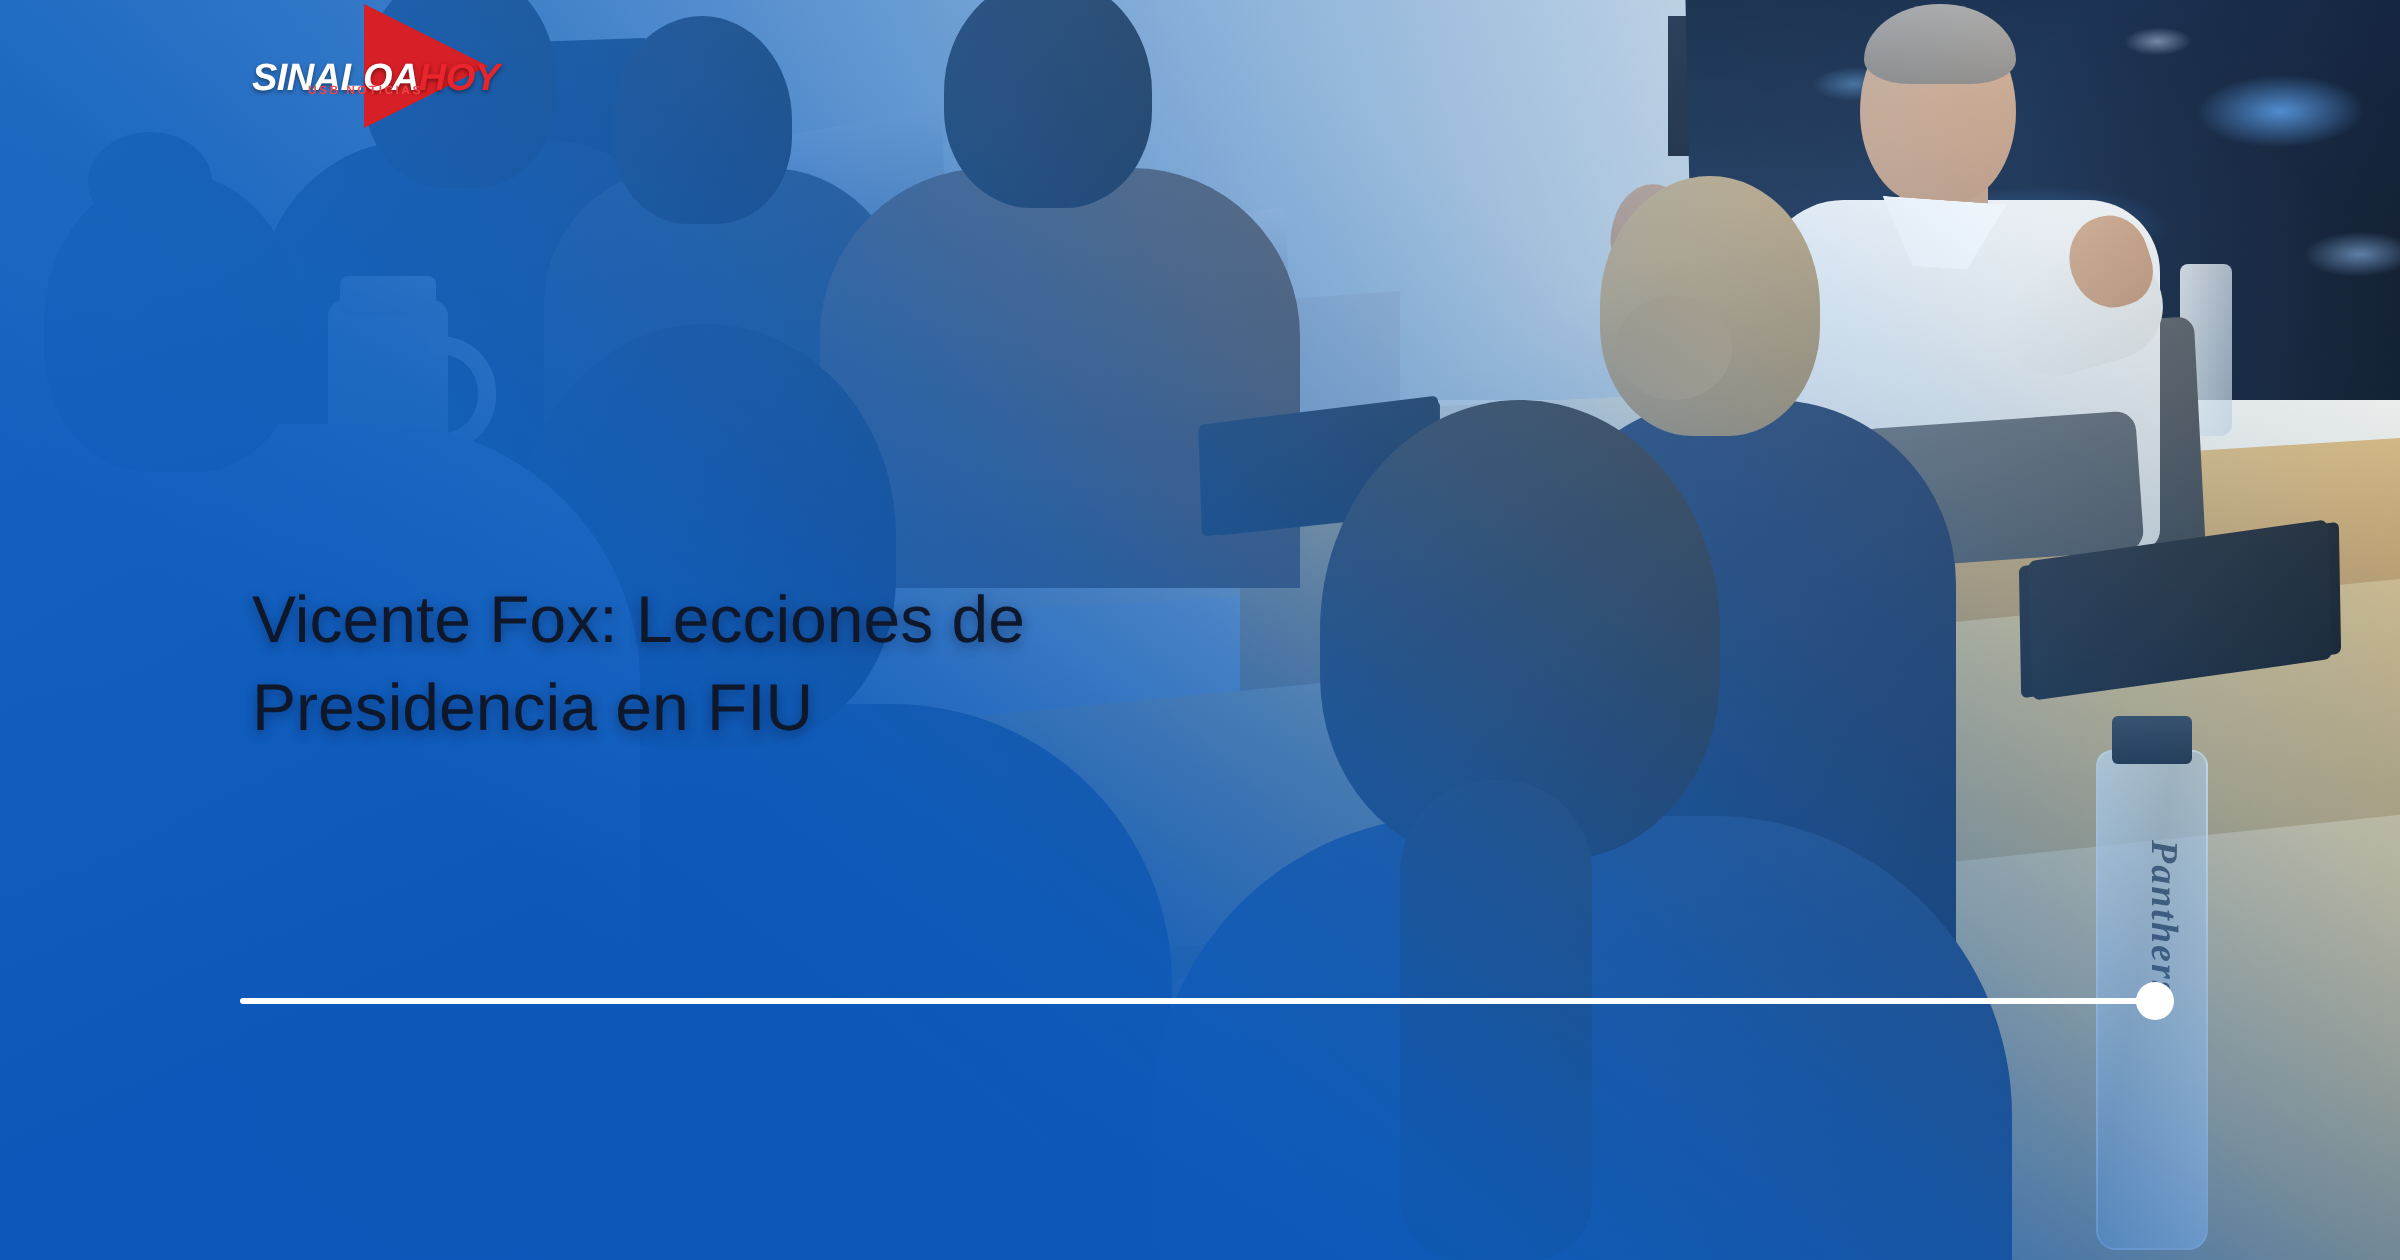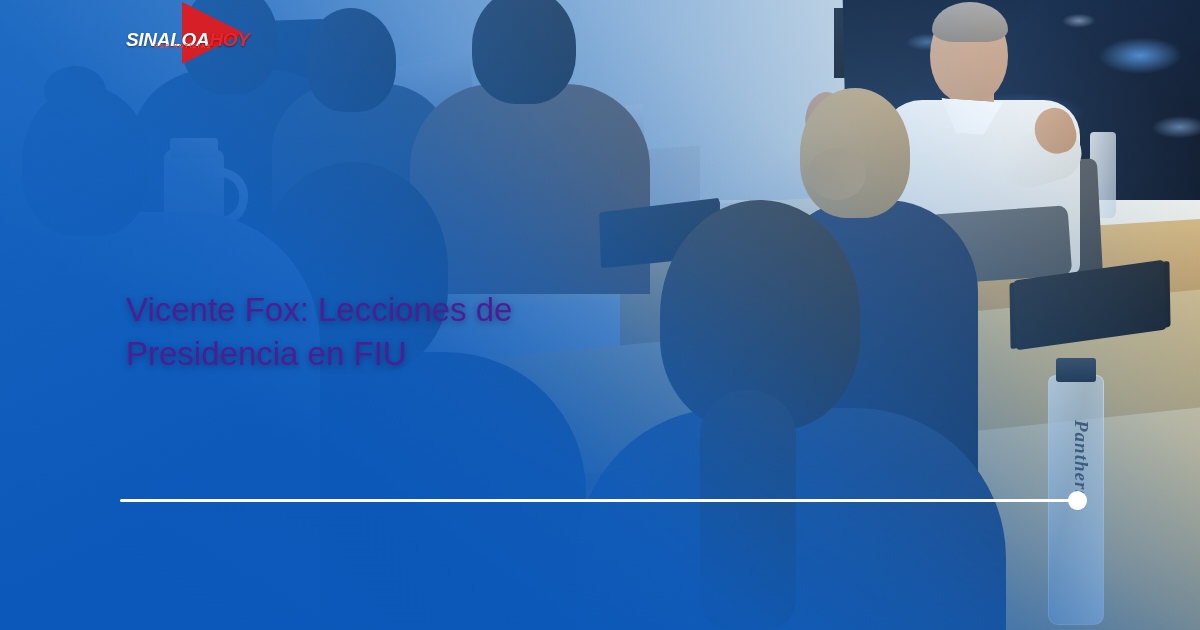--- a/index.html
+++ b/index.html
@@ -359,21 +359,21 @@
     position:absolute; left:28px; top:27px; z-index:2;
     font-size:6px; font-weight:bold; letter-spacing:1.2px;
     color:#f0454a; white-space:nowrap; opacity:.95;
   }
 
   
   .headline{
     position:absolute; left:126px; top:288px;
     width:560px;
     font-size:33px; font-weight:400; line-height:1.32;
-    color:#4c1d95;
+    color:#0f172a;
     text-shadow:0 2px 6px rgba(0,20,60,.45);
   }
 
   .divider{
     position:absolute; left:120px; top:499px;
     width:958px; height:3px;
     background:#ffffff; border-radius:2px;
   }
   .divider-dot{
     position:absolute; left:1068px; top:491px;

